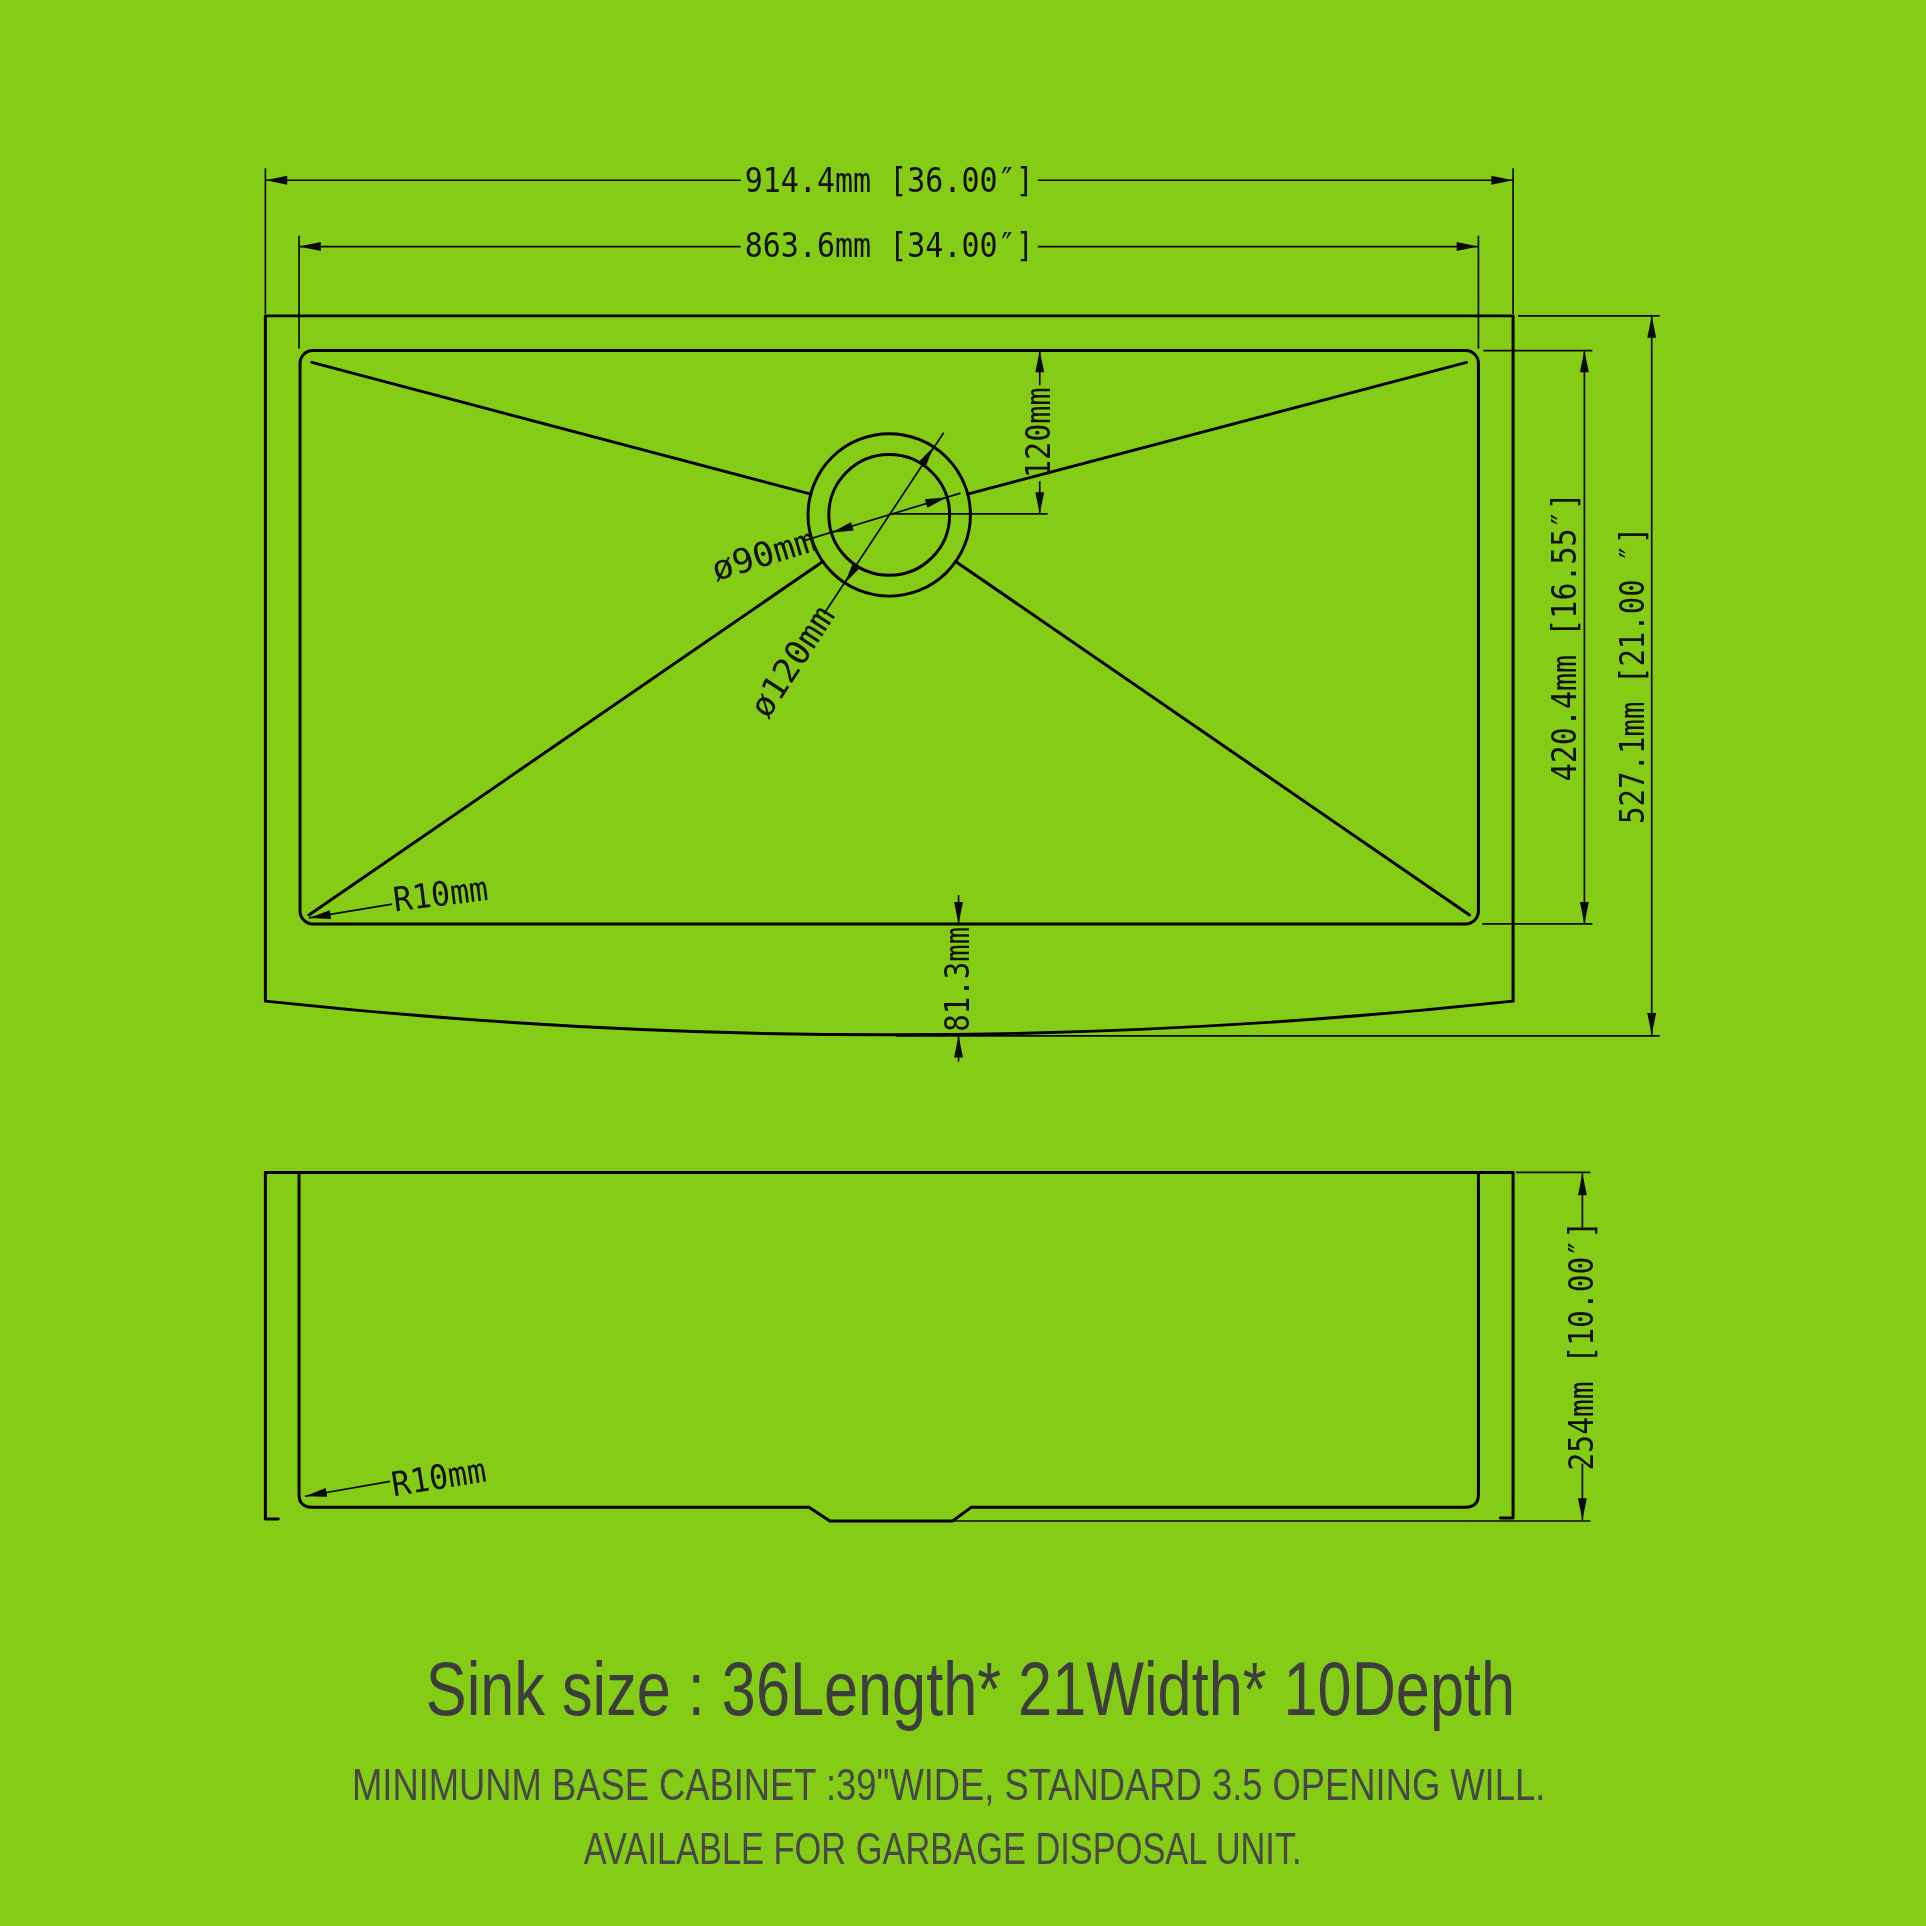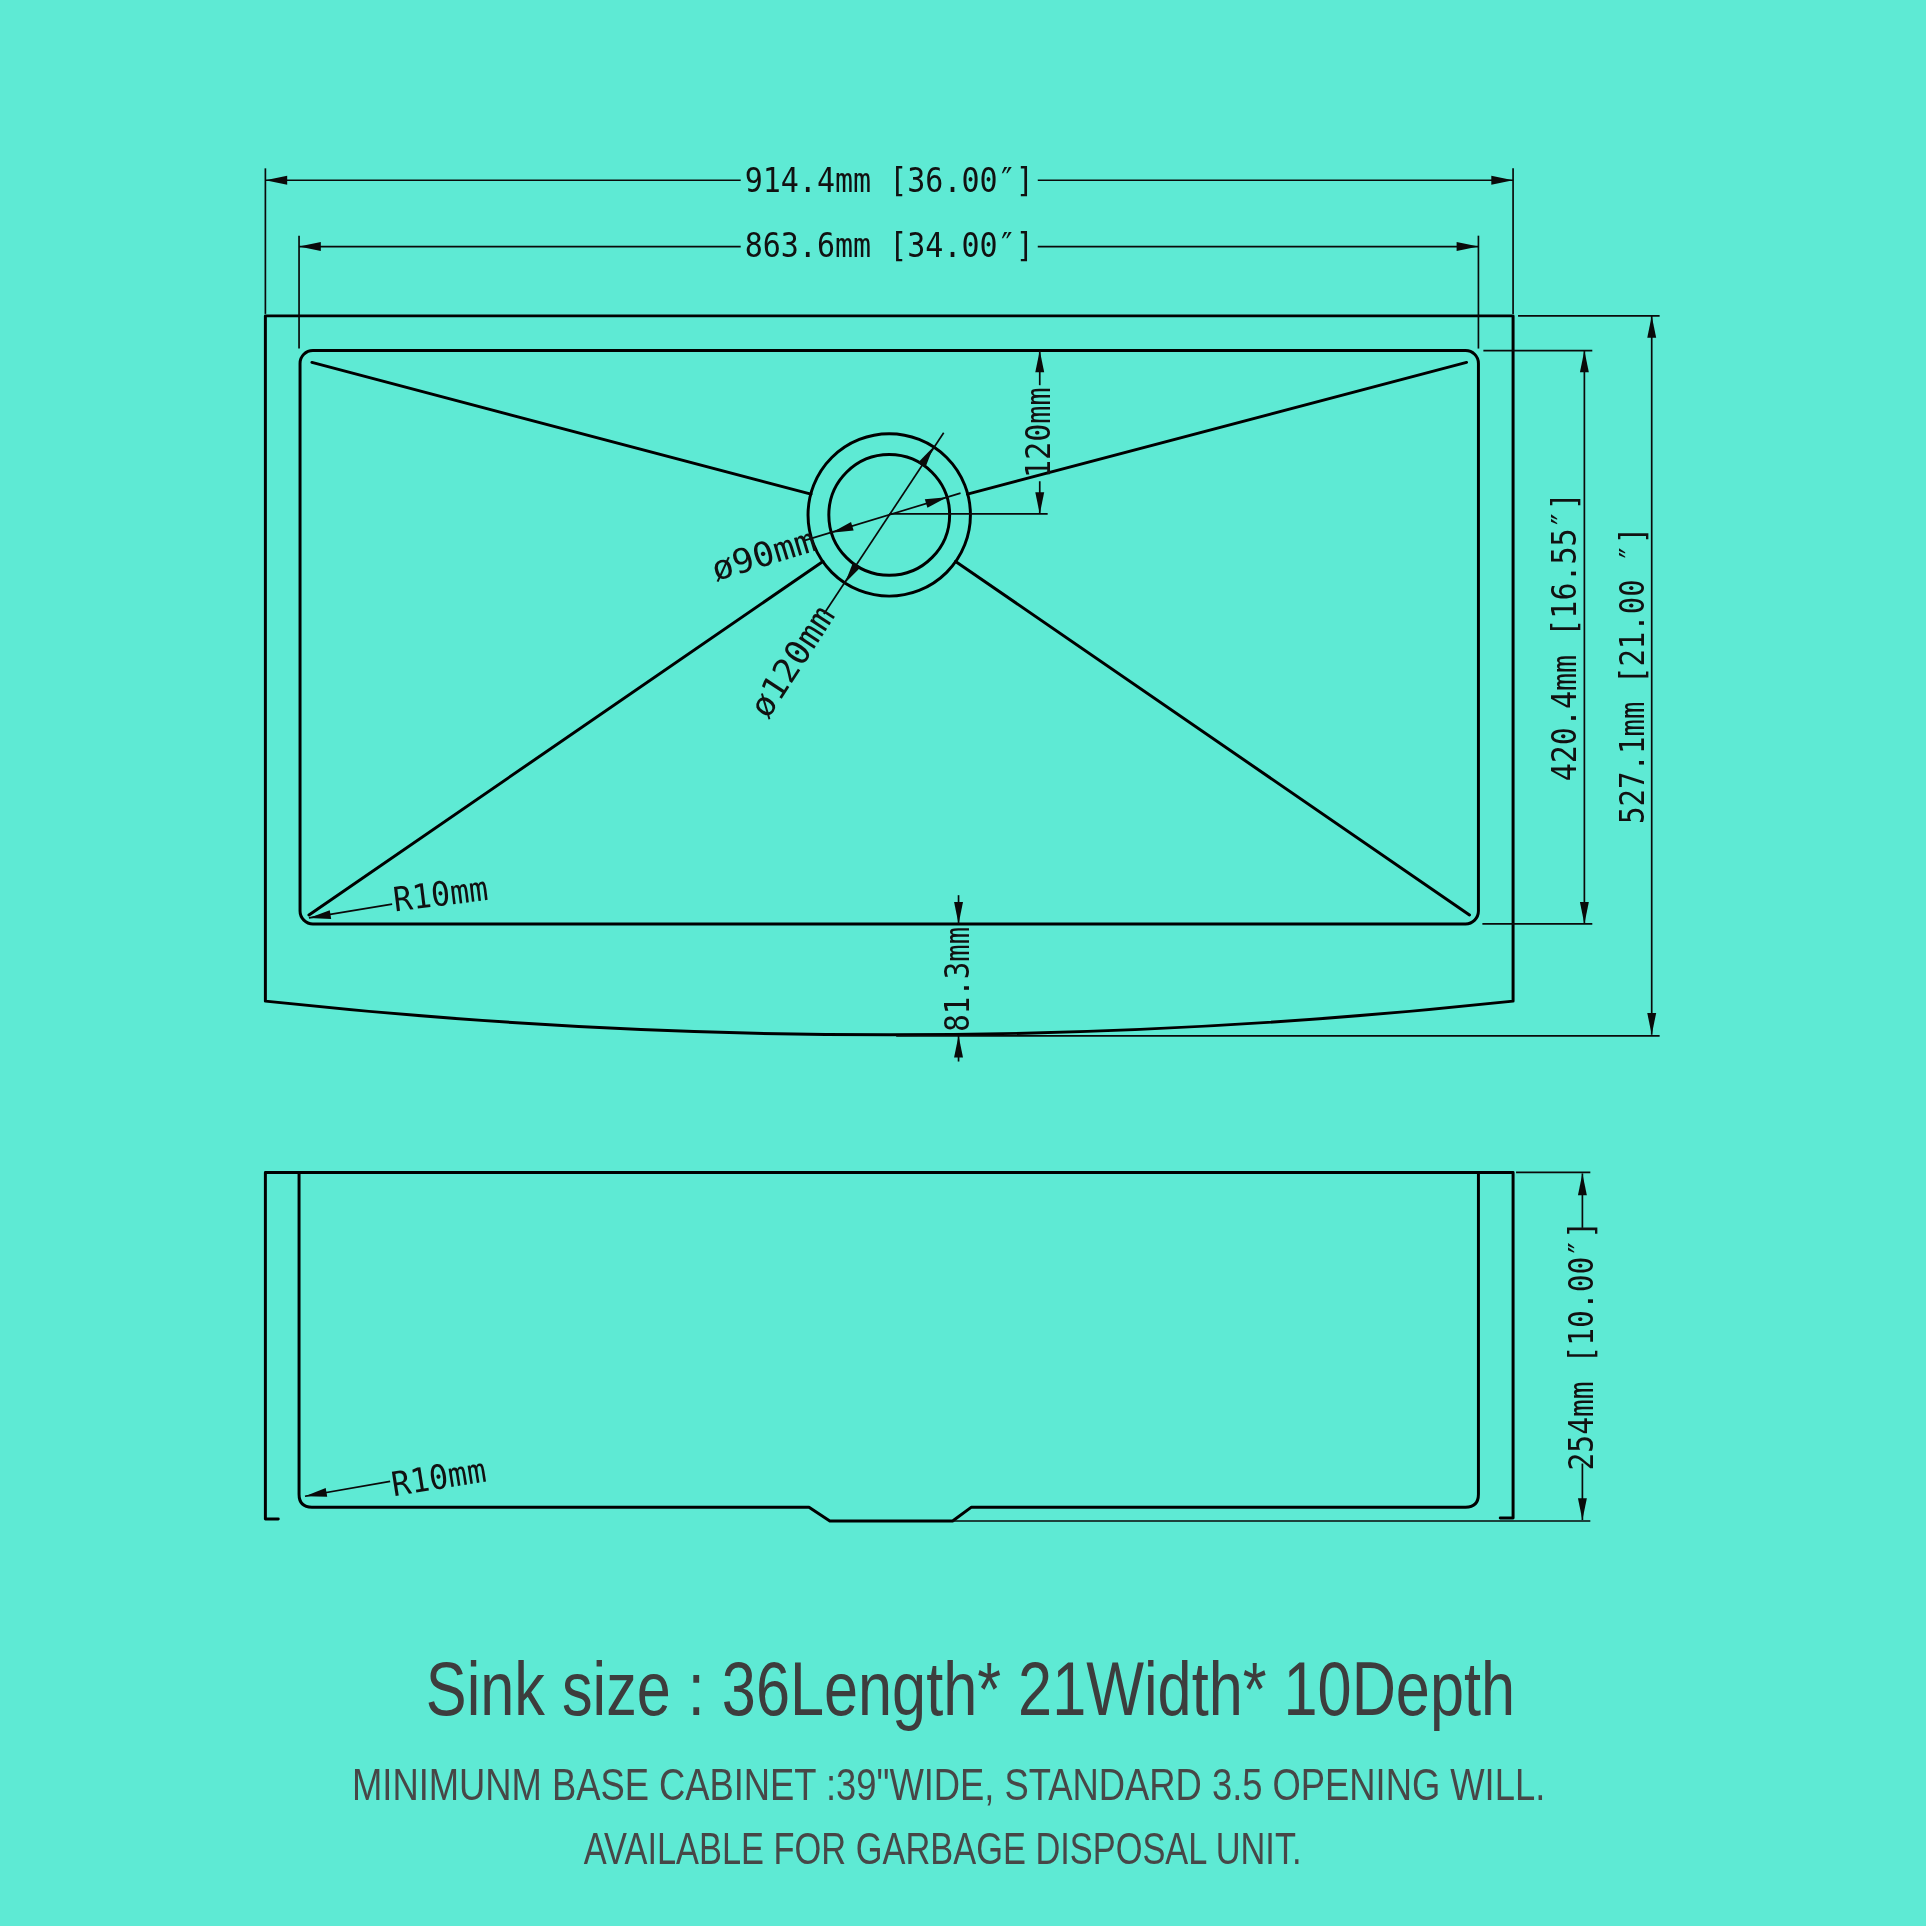--- a/index.html
+++ b/index.html
@@ -1,16 +1,16 @@
 <!DOCTYPE html>
 <html><head>
 <meta charset="utf-8">
 <style>
   html,body{margin:0;padding:0;background:#ffffff;}
-  #stage{position:relative;width:1927px;height:1927px;background:#5eead4;overflow:hidden;
+  #stage{position:relative;width:1927px;height:1927px;background:#84cc16;overflow:hidden;
          font-family:"DejaVu Sans Mono", monospace;}
   svg{position:absolute;left:0;top:0;}
   .main{stroke:#000;stroke-width:3;fill:none;stroke-linecap:round;stroke-linejoin:round;}
   .thin{stroke:#0a0a0a;stroke-width:1.7;fill:none;stroke-linecap:butt;}
   .arr{fill:#0a0a0a;stroke:none;}
   .dimtxt{font-family:"DejaVu Sans Mono", monospace;font-size:34px;fill:#111;}
   .cap-title{font-family:"Liberation Sans", sans-serif;font-size:76px;fill:#3d3d3d;}
   .cap-note{font-family:"Liberation Sans", sans-serif;font-size:44px;fill:#474747;}
 </style>
 </head>

